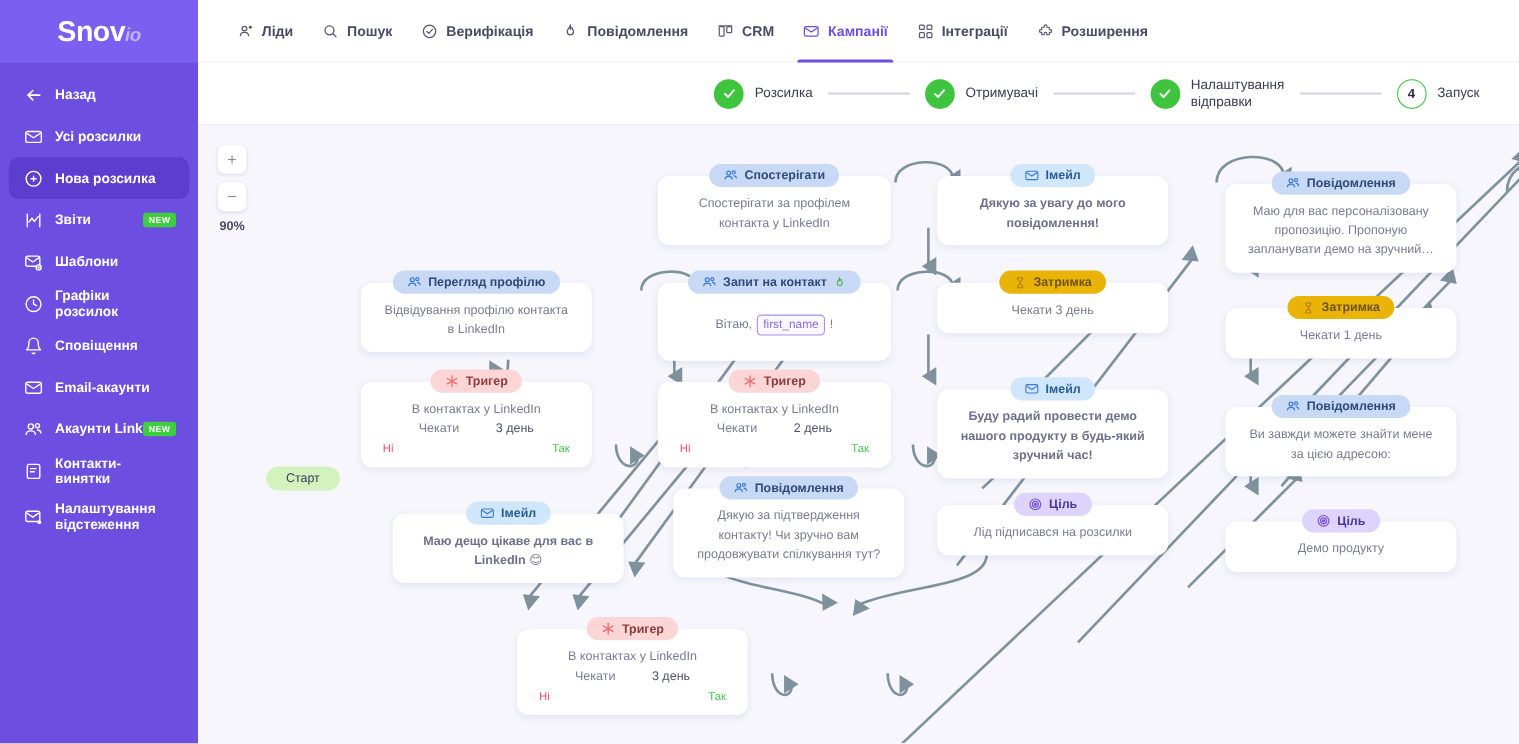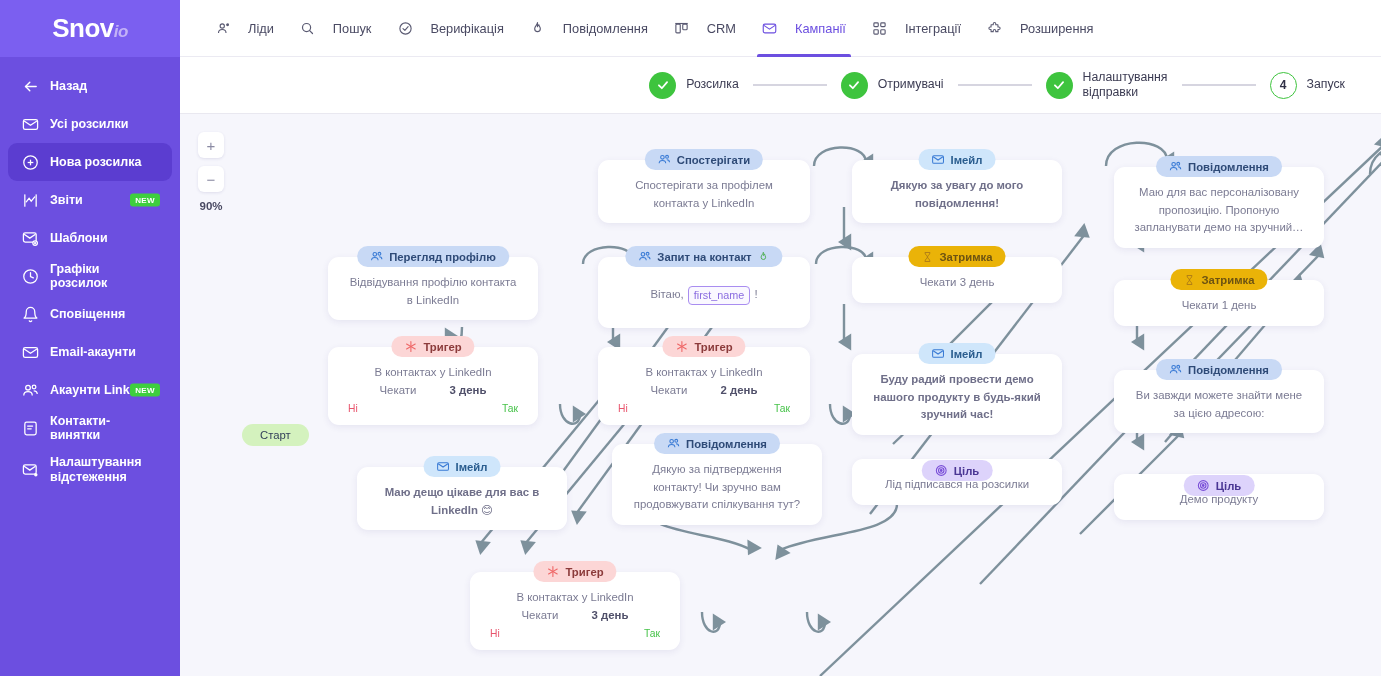--- a/index.html
+++ b/index.html
@@ -47,23 +47,23 @@
   
   .main { flex: 1; display: flex; flex-direction: column; position: relative; background: #fff; }
 
   
   .topnav {
     height: 57px; display: flex; align-items: center; gap: 0;
     padding-left: 22px; background: #fff; position: relative; z-index: 3;
     border-bottom: 1px solid #ebeaf2;
   }
   .nav-item {
-    display: flex; align-items: center; gap: 17px;
+    display: flex; align-items: center; gap: 7px;
     height: 57px; padding: 0 13px; cursor: pointer;
-    font-size: 12.8px; color: #4a4a63; position: relative; white-space: nowrap;
+    font-size: 12.8px; color: #4a4a63; position: relative; white-space: nowrap; font-weight: bold;
   }
   .nav-item.active { color: #6c4fe0; }
   .nav-item.active::after {
     content: ""; position: absolute; left: 8px; right: 8px; bottom: 0;
     height: 2.5px; background: #6c4fe0; border-radius: 2px 2px 0 0;
   }
   .nav-ico { width: 16px; height: 16px; display: flex; align-items: center; justify-content: center; }
 
   
   .stepper {
@@ -109,27 +109,27 @@
   .node-badge {
     position: absolute; left: 50%; transform: translateX(-50%); top: -11px;
     display: flex; align-items: center; gap: 6px;
     height: 21px; padding: 0 13px; border-radius: 11px;
     font-size: 11.3px; font-weight: 600; white-space: nowrap;
   }
   .badge-blue  { background: #c8d9f5; color: #2e4a77; }
   .badge-lblue { background: #cfe6fb; color: #2a5d8f; }
   .badge-red   { background: #fcd6d6; color: #8c3b3b; }
   .badge-amber { background: #eab308; color: #6d5312; }
-  .badge-purple{ background: #ddd3fb; color: #4a3694; margin-top: 12px; }
+  .badge-purple{ background: #ddd3fb; color: #4a3694; }
   .badge-ico { display: flex; align-items: center; }
 
   .node-text { font-size: 11.4px; color: #7b7b93; line-height: 1.55; }
   .node-text.bold { font-weight: 700; color: #6f6f89; }
   .node-sub { font-size: 11.4px; color: #7b7b93; line-height: 1.55; }
-  .node-sub b { color: #50506a; font-weight: 700; margin-left: 30px; }
+  .node-sub b { color: #50506a; font-weight: 400; margin-left: 30px; }
 
   .yn { display: flex; justify-content: space-between; padding: 4px 10px 0; }
   .yn .no  { font-size: 10.3px; color: #e8556d; }
   .yn .yes { font-size: 10.3px; color: #47c34a; text-align: center; }
 
   .chip {
     display: inline-block; border: 1px solid #a98df0; color: #8a6ce0;
     border-radius: 4px; padding: 0px 5px; font-size: 10.8px;
     background: #faf8ff; vertical-align: middle; margin: 12px 1px;
   }

